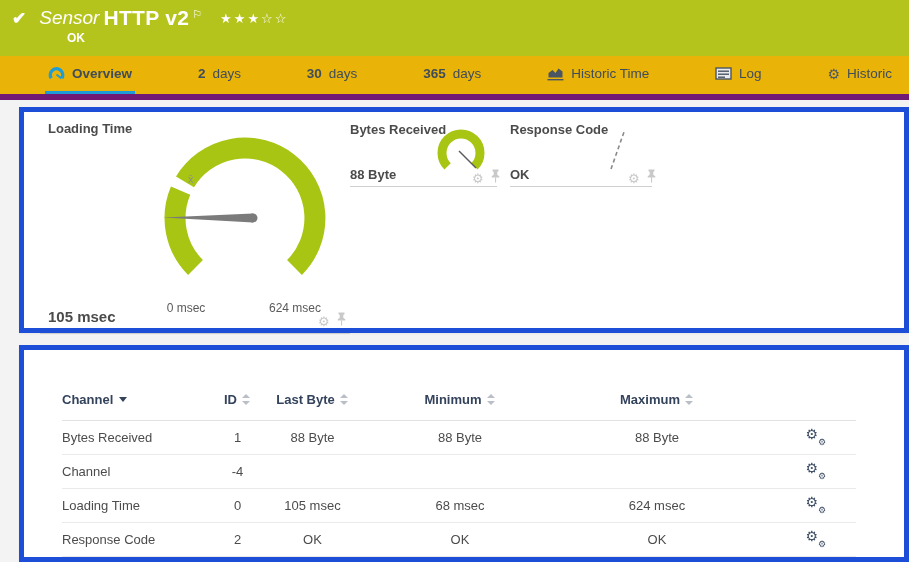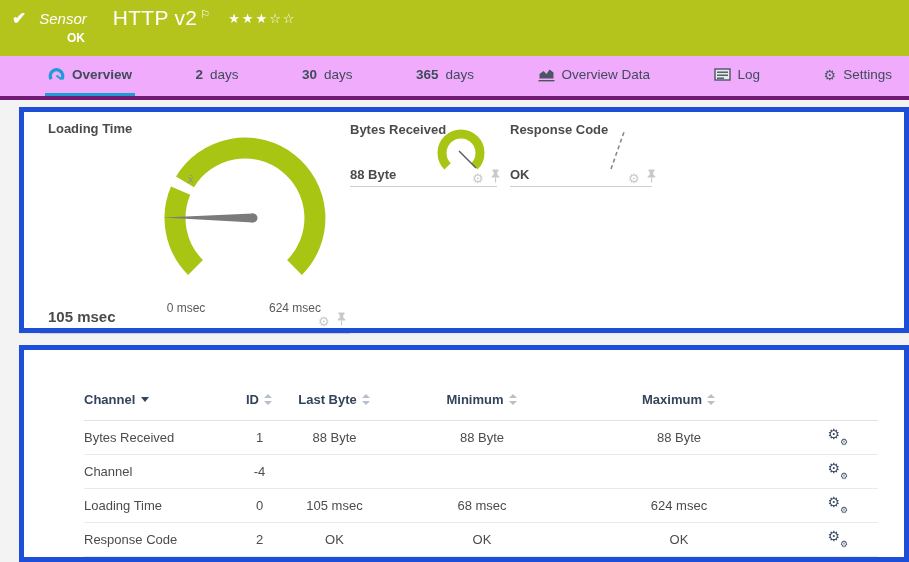--- a/index.html
+++ b/index.html
@@ -3,29 +3,29 @@
 <meta charset="utf-8">
 <style>
   * { margin:0; padding:0; box-sizing:border-box; }
   html,body { width:909px; height:562px; overflow:hidden; }
   body { font-family:"Liberation Sans", sans-serif; background:#f3f3f3; color:#4c4c4c; }
 
   
   .sensor-header { height:56px; background:#b5c31d; color:#fff; padding:6px 14px 0 12px; }
   .hdr-row1 { display:flex; align-items:center; }
   .hdr-check { font-size:17px; font-weight:bold; margin-right:13px; }
-  .hdr-kind { font-style:italic; font-size:15px; margin-right:26px; }
-  .hdr-title { font-weight:normal; font-size:21px; letter-spacing:.3px; }
+  .hdr-kind { font-style:italic; font-size:19px; margin-right:4px; }
+  .hdr-title { font-weight:bold; font-size:21px; letter-spacing:.3px; }
   .hdr-flag { font-size:11px; margin-left:3px; align-self:flex-start; margin-top:2px; }
   .hdr-stars { margin-left:18px; font-size:13px; letter-spacing:2px; }
   .hdr-status { font-weight:bold; font-size:12px; padding-left:55px; margin-top:1px; }
 
   
   .tabbar { height:44px; display:flex; align-items:stretch; padding:0 14px 0 45px;
-            justify-content:space-between; border-bottom:4px solid #701a75; background:#f0abfc; }
+            justify-content:space-between; border-bottom:6px solid #701a75; background:#eab308; }
   .tab { display:flex; align-items:center; gap:7px; font-size:13.5px; color:#3f4c5a;
          border-bottom:3px solid transparent; padding:0 3px; cursor:pointer; }
   .tab .tab-prefix { font-weight:bold; }
   .tab.active { border-bottom-color:#1e9cd7; font-weight:bold; }
   .tab svg, .tab .glyph { flex:none; }
   .glyph-gear { font-size:14px; color:#4d5a66; line-height:1; }
 
   
   .card { position:absolute; left:19px; background:#fff; border:5px solid #1d4ed8;
           box-shadow:0 1px 2px rgba(0,0,0,.05); }
@@ -34,21 +34,21 @@
 
   .panel-title { position:absolute; font-size:13px; font-weight:bold; color:#4b4b4b; }
   .panel-value { position:absolute; font-weight:bold; color:#4b4b4b; }
   .panel-underline { position:absolute; height:1px; background:#cfcfcf; }
   .panel-icons { position:absolute; display:flex; align-items:center; gap:6px; color:#c9c9c9; }
   .panel-icons .gear { font-size:13px; line-height:1; cursor:pointer; }
   .gauge-axis-label { position:absolute; font-size:12px; color:#5a5a5a; transform:translateX(-50%); white-space:nowrap; }
   .avg-marker { position:absolute; font-size:11px; color:#8f8f8f; }
 
   
-  table.channels { border-collapse:collapse; margin:42px 0 0 60px; width:794px; table-layout:fixed; }
+  table.channels { border-collapse:collapse; margin:42px 0 0 38px; width:794px; table-layout:fixed; }
   .channels col.c1{width:150px}.channels col.c2{width:51px}.channels col.c3{width:99px}
   .channels col.c4{width:196px}.channels col.c5{width:198px}.channels col.c6{width:100px}
   .channels th { font-size:13px; font-weight:bold; color:#34435c; vertical-align:bottom;
                  padding:0 0 13px 0; border-bottom:1px solid #e2e2e2; cursor:pointer; }
   .channels th.num, .channels td.num { text-align:center; }
   .channels th.left, .channels td.left { text-align:left; }
   .channels td { font-size:13px; color:#4c4c4c; padding:9px 0; border-bottom:1px solid #eaeaea; }
   .sort { display:inline-block; width:9px; height:11px; position:relative; margin-left:5px; vertical-align:-1px; }
   .sort::before { content:""; position:absolute; top:0; left:0;
                   border-left:4px solid transparent; border-right:4px solid transparent; border-bottom:4px solid #b9bec7; }
@@ -94,34 +94,34 @@
   </div>
   <div class="tab">
     <span class="tab-prefix">365</span>
     <span>days</span>
   </div>
   <div class="tab">
     <svg width="17" height="14" viewBox="0 0 17 14">
       <path d="M1.5 10.5 L1.5 6 L5.5 3 L8.5 6 L11.5 1.5 L15.5 4.5 L15.5 10.5 Z" fill="#4a5663"></path>
       <rect x="0.5" y="12" width="16" height="1.4" fill="#4a5663"></rect>
     </svg>
-    <span>Overview Data</span>
+    <span>Historic Time</span>
   </div>
   <div class="tab">
     <svg width="17" height="13" viewBox="0 0 17 13">
       <rect x="1" y="1" width="15" height="11" fill="#e8eaec" stroke="#4a5663" stroke-width="1.4"></rect>
       <rect x="3" y="3.5" width="11" height="1.4" fill="#4a5663"></rect>
       <rect x="3" y="6.5" width="11" height="1.4" fill="#4a5663"></rect>
       <rect x="3" y="9.5" width="7" height="1.4" fill="#4a5663"></rect>
     </svg>
     <span>Log</span>
   </div>
   <div class="tab">
     <span class="glyph glyph-gear">⚙</span>
-    <span>Settings</span>
+    <span>Historic</span>
   </div>
 </div>
 
 <div class="card card-gauges">
 
   <div class="panel-title" style="left:24px; top:9px;">Loading Time</div>
 
   <svg width="180" height="180" viewBox="0 0 180 180" style="position:absolute; left:131px; top:16px;">
     <path d="M 40.5 139.5 A 70 70 0 0 1 25.6 62.7" fill="none" stroke="#a9c513" stroke-width="21"></path>
     <path d="M 30.0 53.9 A 70 70 0 1 1 139.5 139.5" fill="none" stroke="#a9c513" stroke-width="21"></path>

